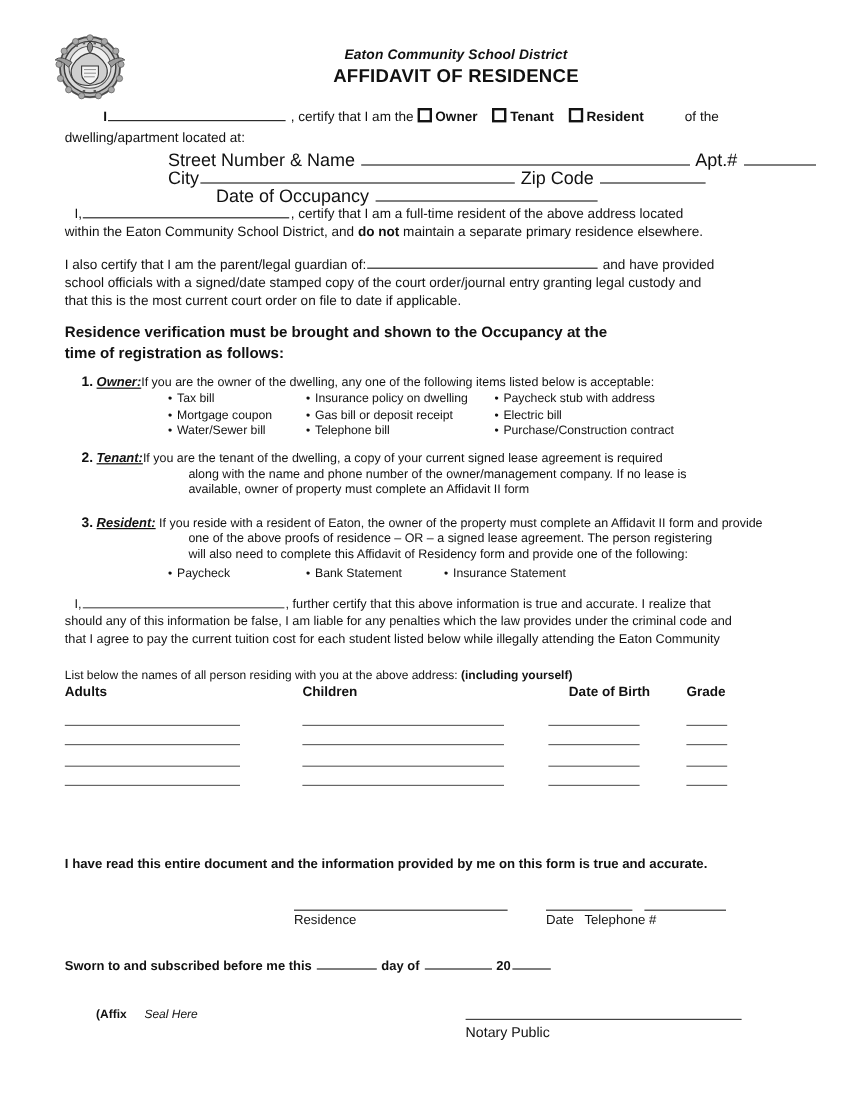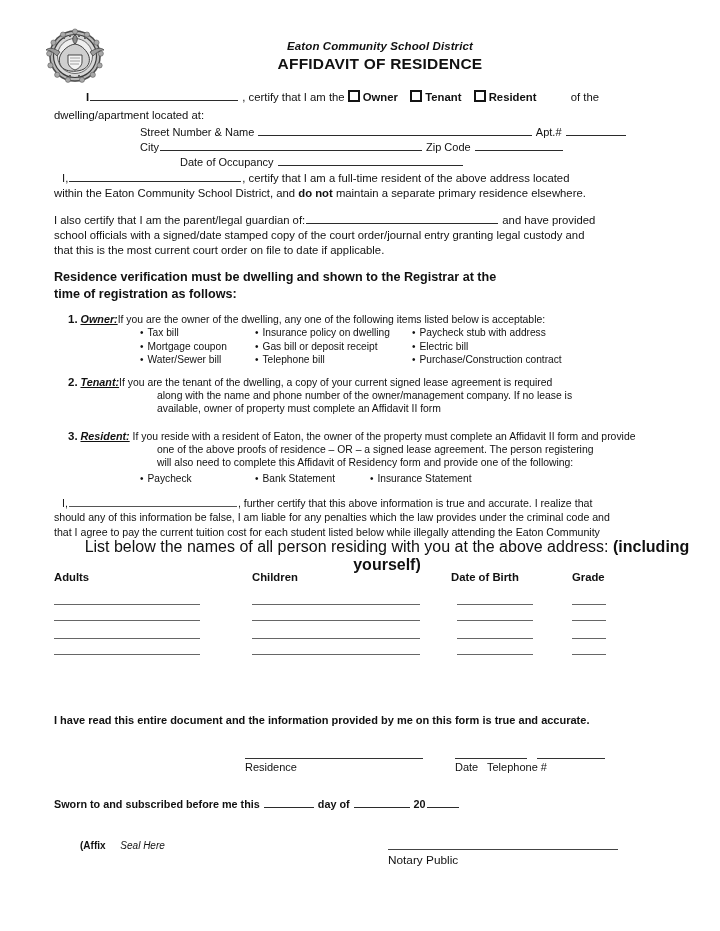--- a/index.html
+++ b/index.html
@@ -81,21 +81,21 @@
   }
   .dwelling-line {
     position: absolute;
     left: 54px; top: 109px;
     font-size: 11.3px;
   }
 
   .addr-row {
     position: absolute;
     left: 140px;
-    font-size: 11px;
+    font-size: 15px;
     white-space: nowrap;
   }
 
   
   .para {
     position: absolute;
     left: 54px;
     width: 600px;
     font-size: 11.3px;
     line-height: 15px;
@@ -141,23 +141,22 @@
   .bcol { position: absolute; }
   .bullet::before {
     content: "\2022";
     margin-right: 4px;
     font-size: 10px;
   }
 
   
   .list-intro {
     position: absolute;
-    left: 54px; top: 538px;
-    font-size: 16px;
-    text-align: center;
+    left: 54px; top: 558px;
+    font-size: 10px;
   }
   .col-head {
     position: absolute;
     top: 571px;
     font-size: 11.3px;
     font-weight: bold;
   }
   .tline {
     position: absolute;
     border-bottom: 1.4px solid #666;
@@ -291,21 +290,21 @@
   </div>
 
   <div class="para" style="top:213px;">
     <span>I also certify that I am the parent/legal guardian of:</span><span class="rule" style="width:192px;"></span>
     <span>and have provided</span><br>
     <span>school officials with a signed/date stamped copy of the court order/journal entry granting legal custody and</span><br>
     <span>that this is the most current court order on file to date if applicable.</span>
   </div>
 
   <div class="section-head" style="top:269px;">
-    <span>Residence verification must be dwelling and shown to the Registrar at the</span><br>
+    <span>Residence verification must be brought and shown to the Occupancy at the</span><br>
     <span>time of registration as follows:</span>
   </div>
 
   <div class="num-item" style="top:313px;">
     <span class="num">1.</span>
     <span class="kw">Owner:</span><span>If you are the owner of the dwelling, any one of the following items listed below is acceptable:</span>
   </div>
 
   <div class="bullets" style="left:140px; top:326px; width:560px;">
     <div class="bcol" style="left:0; top:0; width:120px;">
@@ -361,21 +360,21 @@
     <span>should any of this information be false, I am liable for any penalties which the law provides under the criminal code and</span><br>
     <span>that I agree to pay the current tuition cost for each student listed below while illegally attending the Eaton Community</span><br>
   </div>
 
   <div class="list-intro">
     <span>List below the names of all person residing with you at the above address: </span><span class="b">(including yourself)</span>
   </div>
 
   <div class="col-head" style="left:54px;">Adults</div>
   <div class="col-head" style="left:252px;">Children</div>
-  <div class="col-head" style="left:434px;padding-left:17px;">Date of Birth</div>
+  <div class="col-head" style="left:457px;padding-left:17px;">Date of Birth</div>
   <div class="col-head" style="left:572px;">Grade</div>
 
   <div class="tline" style="left:54px;  top:604px; width:146px;"></div>
   <div class="tline" style="left:252px; top:604px; width:168px;"></div>
   <div class="tline" style="left:457px; top:604px; width:76px;"></div>
   <div class="tline" style="left:572px; top:604px; width:34px;"></div>
 
   <div class="tline" style="left:54px;  top:620px; width:146px;"></div>
   <div class="tline" style="left:252px; top:620px; width:168px;"></div>
   <div class="tline" style="left:457px; top:620px; width:76px;"></div>

